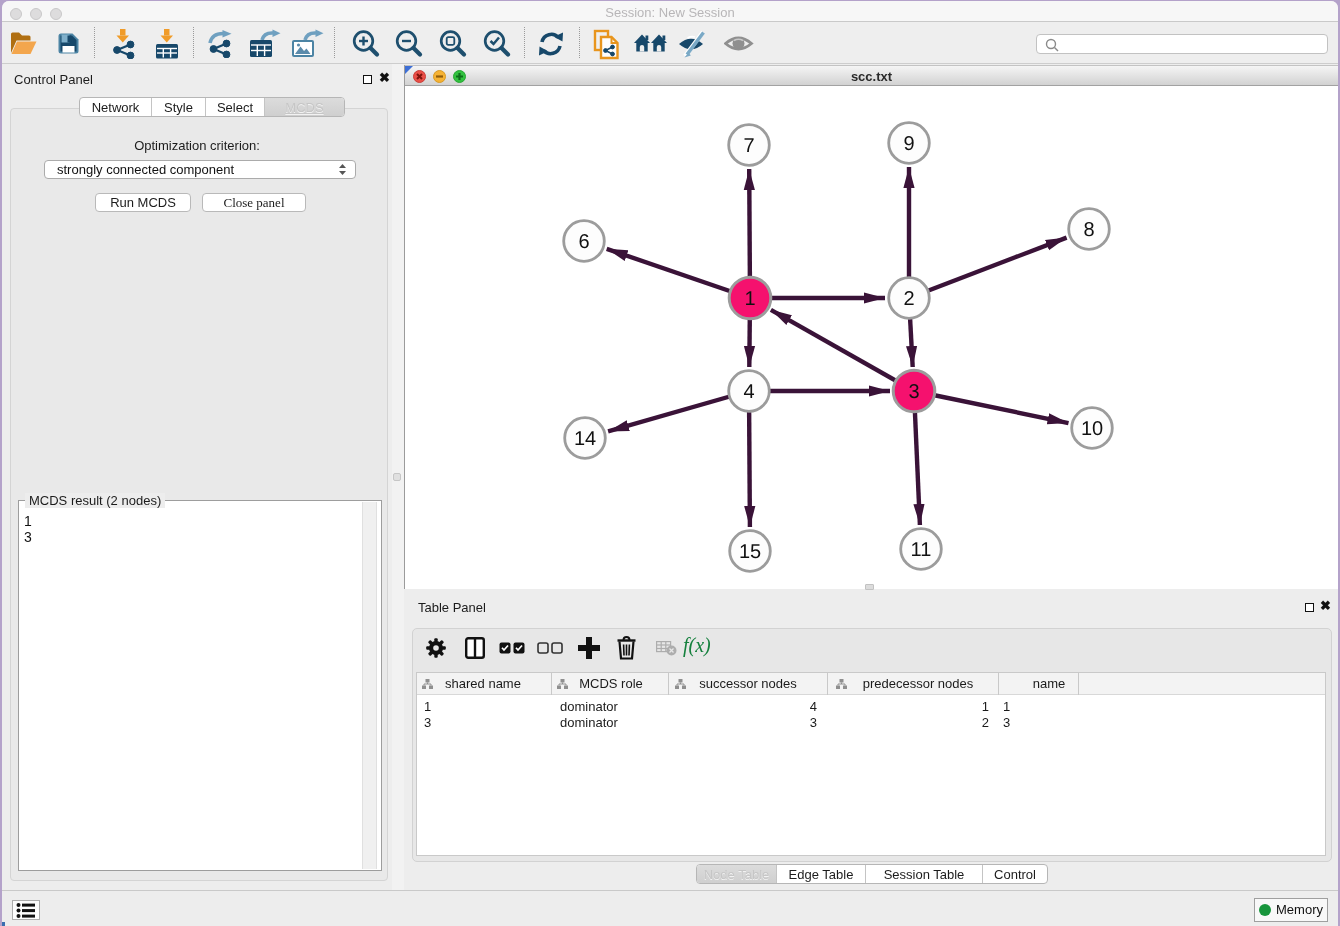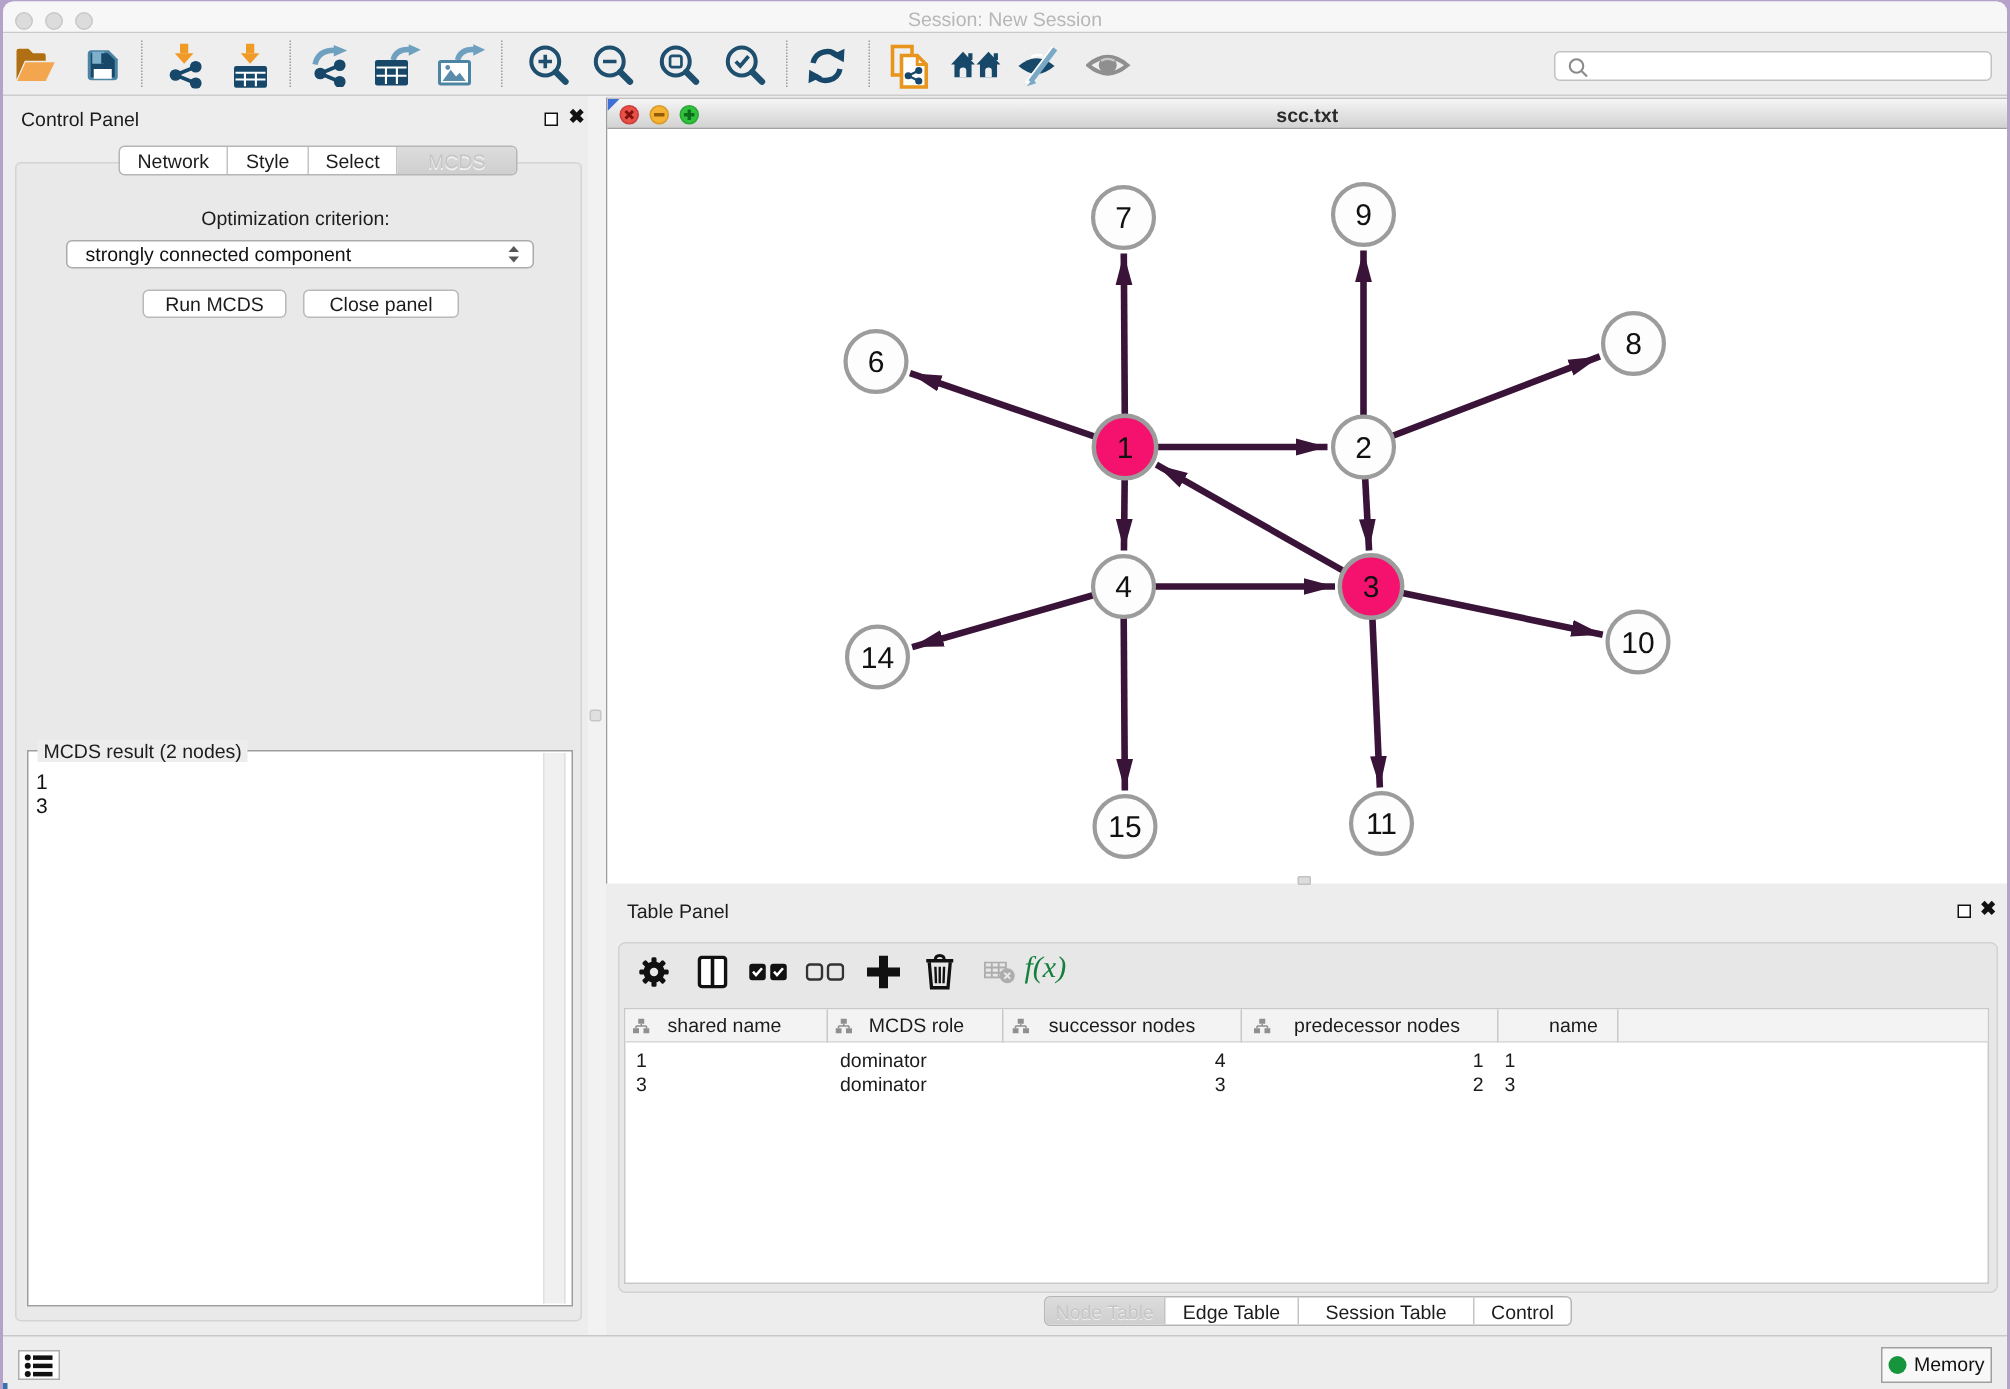--- a/index.html
+++ b/index.html
@@ -211,32 +211,32 @@
 <div id="cp">
   <div class="paneltitle" style="left:12px;top:8px;">Control Panel</div>
   <div class="maxbox" style="left:361px;top:11px;"></div>
   <div class="xicon" style="left:377px;top:6px;">✖</div>
   <div id="cppane"></div>
   <div id="cptabs">
     <div class="seg">
       <div style="width:72px;">Network</div>
       <div style="width:54px;">Style</div>
       <div style="width:59px;">Select</div>
-      <div class="sel" style="width:79px;">MCDS</div>
+      <div class="sel" style="width:79px;text-decoration:underline;">MCDS</div>
     </div>
   </div>
   <div id="optlabel">Optimization criterion:</div>
   <div id="combo">strongly connected component
     <svg width="11" height="15" style="position:absolute;right:7px;top:1px;" viewBox="0 0 11 15">
         <path d="M2,6 L5.5,2 L9,6 z" fill="#555"></path>
         <path d="M2,9 L5.5,13 L9,9 z" fill="#555"></path>
       </svg>
   </div>
   <div class="btn" style="left:93px;top:129px;width:96px;">Run MCDS</div>
-  <div class="btn" style="left:200px;top:129px;width:104px;">Close panel</div>
+  <div class="btn" style="left:200px;top:129px;width:104px;font-family:Liberation Serif, serif;">Close panel</div>
 </div>
 <div id="mcdsbox">
   <div id="mcdslabel">MCDS result (2 nodes)</div>
   <div style="position:absolute;left:5px;top:12px;font-size:14px;color:#111;line-height:16px;">1<br>3</div>
   <div style="position:absolute;right:4px;top:1px;width:15px;height:367px;background:#f0f0f0;border-left:1px solid #e0e0e0;border-right:1px solid #e0e0e0;"></div>
 </div>
 <div id="divider">
     <div id="divhandle"></div>
   </div>
 <div style="position:absolute;left:865px;top:584px;width:9px;height:6px;background:#dcdcdc;border:1px solid #c2c2c2;border-radius:1px;z-index:5;"></div>

